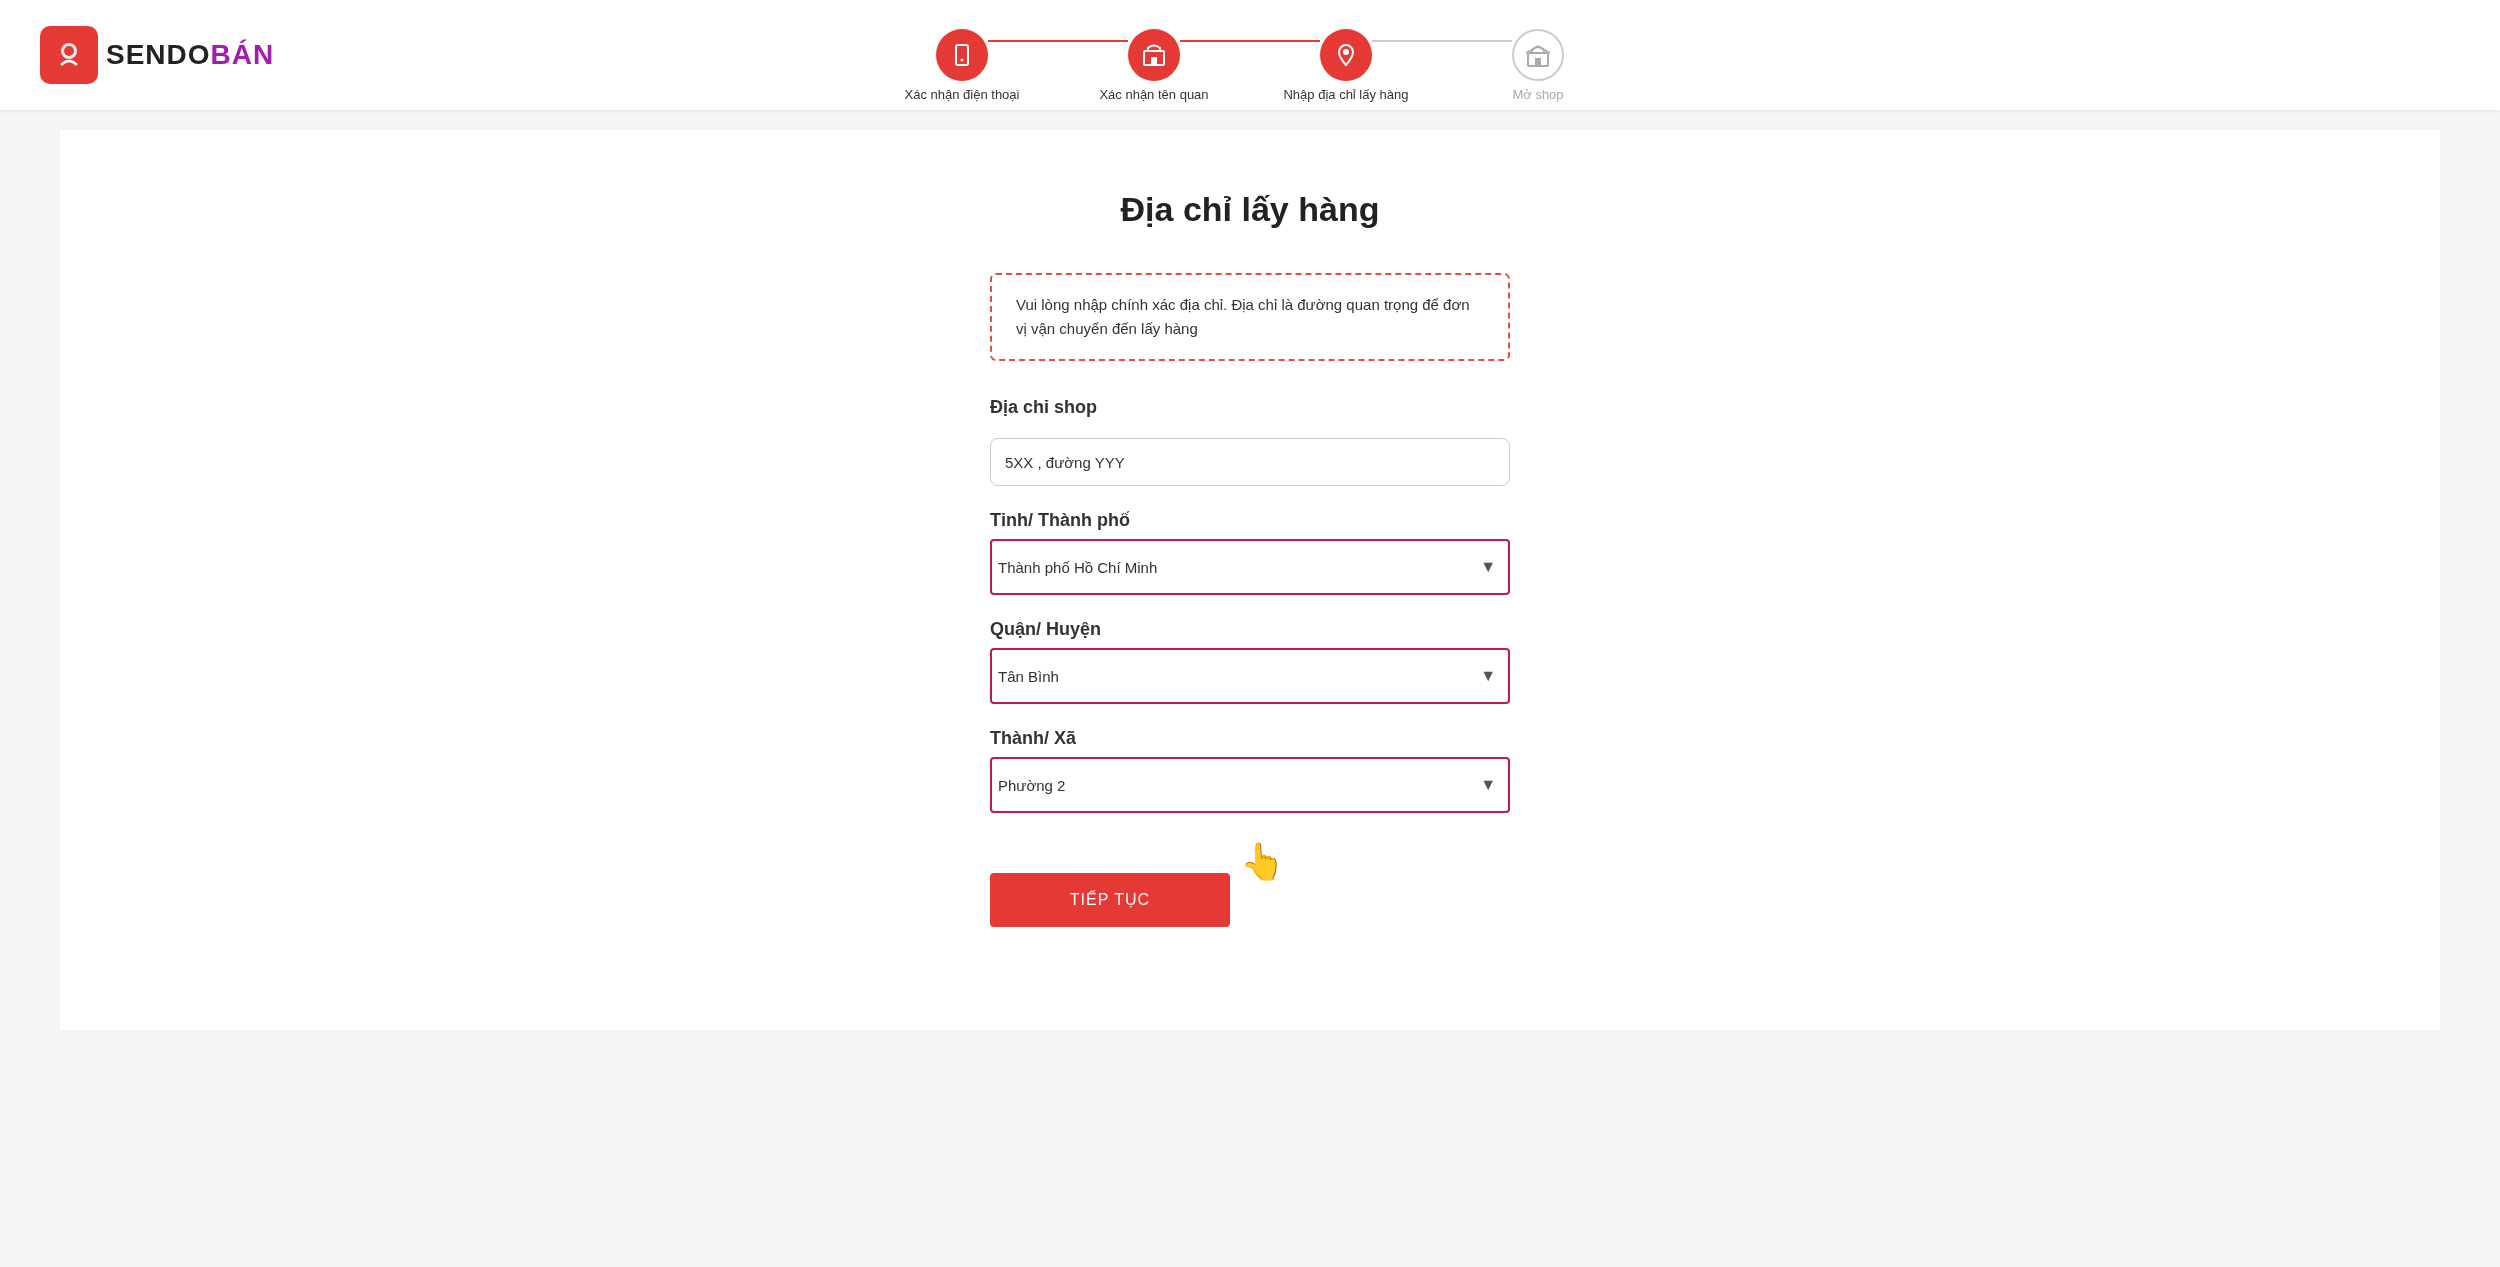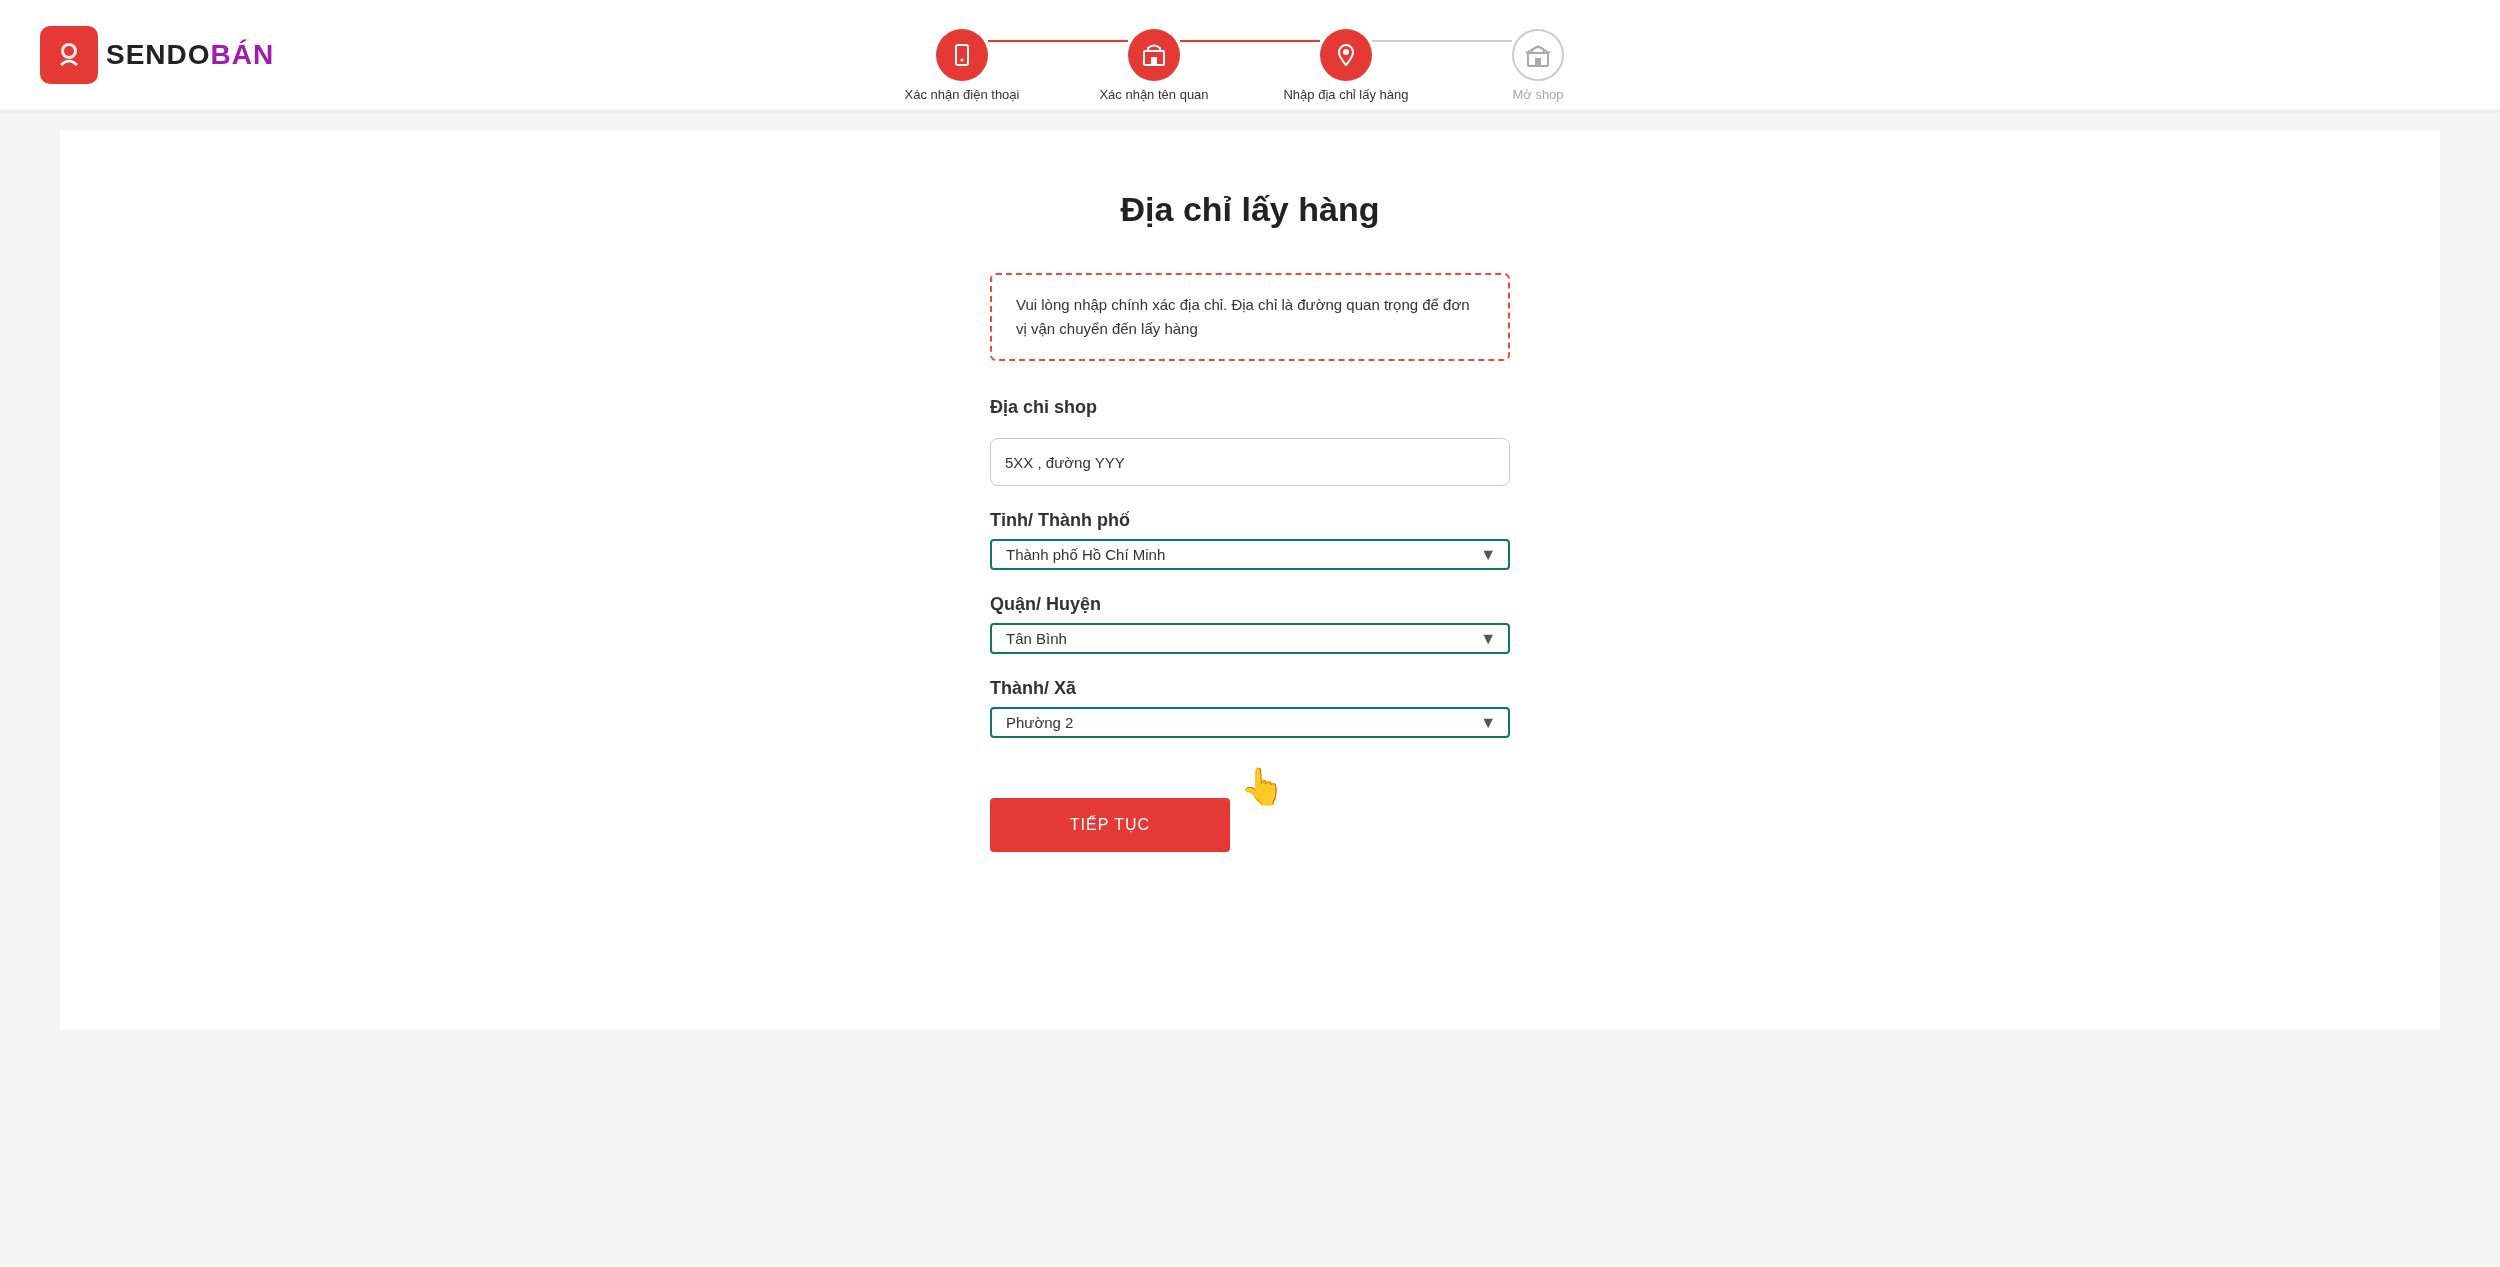--- a/index.html
+++ b/index.html
@@ -174,24 +174,24 @@
       margin-top: 12px;
     }
 
     .select-wrapper {
       position: relative;
       width: 100%;
     }
 
     .form-select {
       width: 100%;
-      height: 31px;
-      border: 2px solid #0f766e;
+      height: 56px;
+      border: 2px solid #be185d;
       border-radius: 4px;
-      padding: 0 14px;
+      padding: 0 6px;
       font-size: 15px;
       color: #333;
       outline: none;
       appearance: none;
       background: #fff;
       cursor: pointer;
     }
 
     .chevron-icon {
       position: absolute;

